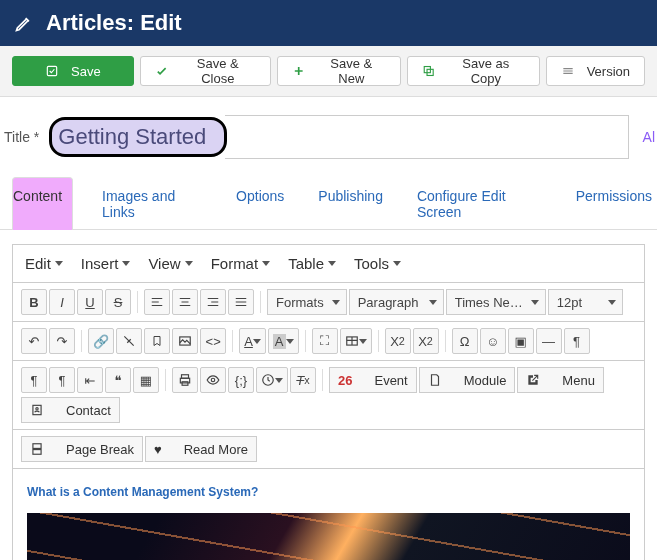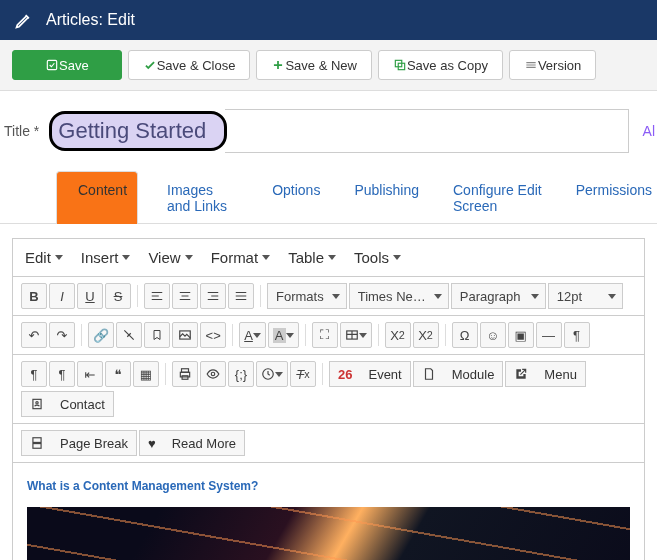--- a/index.html
+++ b/index.html
@@ -1,51 +1,51 @@
 <!DOCTYPE html>
 <html><head>
 <meta charset="utf-8">
 <style>
   * { box-sizing: border-box; margin: 0; padding: 0; }
   body { font-family: -apple-system, BlinkMacSystemFont, "Segoe UI", Helvetica, Arial, sans-serif; font-size: 13px; color: #333; background: #fff; width: 657px; }
   .header { background: #1a3867; color: #fff; padding: 10px 14px; display: flex; align-items: center; gap: 12px; }
   .header .ico { width: 20px; height: 20px; }
-  .header h1 { font-size: 16px; font-weight: 400; }
+  .header h1 { font-size: 22px; font-weight: 700; }
   .toolbar { background: #f3f3f3; border-bottom: 1px solid #ddd; padding: 10px 12px; display: flex; gap: 6px; }
-  .btn { display: inline-flex; align-items: center; gap: 0; padding: 6px 14px; border: 1px solid #ccc; background: #fff; color: #333; font-size: 13px; border-radius: 3px; cursor: pointer; height: 30px; }
+  .btn { display: inline-flex; align-items: center; gap: 12px; padding: 6px 14px; border: 1px solid #ccc; background: #fff; color: #333; font-size: 13px; border-radius: 3px; cursor: pointer; height: 30px; }
   .btn-green { background: #2f9e45; color: #fff; border-color: #2f9e45; padding: 6px 32px; font-weight: 500; }
   .btn .ico { color: #2f9e45; }
   .btn-green .ico { color: #fff; }
   .btn .ico.gray { color: #888; }
   .title-row { display: flex; align-items: center; padding: 18px 2px 18px 0; gap: 0; }
   .title-label { color: #555; font-size: 14px; padding: 0 10px 0 4px; }
   .title-input-wrap { border: 3px solid #000000; background: rgba(150,130,220,.35); border-radius: 16px; padding: 4px 6px; display: flex; align-items: flex-start; }
   .title-input { border: none; background: transparent; font-size: 22px; color: #4a4a7a; width: 160px; outline: none; }
   .title-field-border { border: 1px solid #ccc; border-left: none; height: 44px; flex: 1; margin-left: -2px; }
   .alias-label { color: #8b5cf6; padding-left: 14px; font-size: 14px; }
   .tabs { display: flex; border-bottom: 1px solid #ddd; padding-left: 12px; gap: 24px; }
   .tab { padding: 10px 4px; color: #2a69b8; font-size: 14px; cursor: pointer; border: 1px solid transparent; border-bottom: none; margin-bottom: -1px; }
-  .tab.active { color: #333; border-color: #ddd; background: #f97316; border-top-left-radius: 4px; border-top-right-radius: 4px; padding-left: 21px; padding-right: 10px; margin-left: 44px; }
+  .tab.active { color: #333; border-color: #ddd; background: #f0abfc; border-top-left-radius: 4px; border-top-right-radius: 4px; padding-left: 0; padding-right: 10px; }
   .editor-wrap { padding: 14px 12px 0 12px; }
   .editor-box { border: 1px solid #ccc; }
   .menubar { display: flex; gap: 18px; padding: 10px 12px; border-bottom: 1px solid #ccc; }
   .menubar .menu { color: #333; font-size: 15px; cursor: pointer; display: inline-flex; align-items: center; gap: 4px; }
   .caret { display: inline-block; width: 0; height: 0; border-left: 4px solid transparent; border-right: 4px solid transparent; border-top: 5px solid #555; }
   .edtoolbar { display: flex; flex-wrap: wrap; gap: 4px 2px; padding: 6px 8px; border-bottom: 1px solid #ccc; align-items: center; }
   .tbtn { border: 1px solid #ccc; background: #f7f7f7; color: #444; min-width: 26px; height: 26px; display: inline-flex; align-items: center; justify-content: center; font-size: 13px; cursor: pointer; border-radius: 2px; padding: 0 4px; }
   .tsel { border: 1px solid #ccc; height: 26px; display: inline-flex; align-items: center; padding: 0 22px 0 8px; font-size: 13px; color: #444; position: relative; min-width: 70px; cursor: pointer; background: #f7f7f7; gap: 6px; }
   .tsel .caret { position: absolute; right: 6px; }
   .content-area { padding: 16px 14px; color: #333; font-size: 14px; }
   .content-area p { color: #3a4a5a; margin-bottom: 16px; }
   .content-area h3 { color: #2a69b8; font-size: 12px; font-weight: 600; margin-bottom: 14px; }
   .img-placeholder { height: 120px; background: linear-gradient(120deg, #0a0a1a 20%, #2a1020 40%, #ffb060 50%, #101522 60%, #0a0a1a 100%); position: relative; overflow: hidden; }
   .img-placeholder::before { content: ""; position: absolute; inset: 0; background: repeating-linear-gradient(10deg, rgba(255,150,80,.5) 0 2px, transparent 2px 40px); }
   svg { display: block; }
   .sep { width: 1px; height: 22px; background: #ddd; margin: 0 4px; }
-  .txtbtn { border: 1px solid #ccc; background: #f7f7f7; height: 26px; display: inline-flex; align-items: center; gap: 16px; padding: 0 8px; font-size: 13px; color: #333; cursor: pointer; justify-content: flex-end; }
+  .txtbtn { border: 1px solid #ccc; background: #f7f7f7; height: 26px; display: inline-flex; align-items: center; gap: 22px; padding: 0 8px; font-size: 13px; color: #333; cursor: pointer; justify-content: flex-end; }
 </style>
 </head>
 <body>
 
 <div class="header">
   <svg class="ico" viewBox="0 0 24 24" fill="none" stroke="#fff" stroke-width="2">
       <path d="M3 21l3-1 11-11-2-2L4 18l-1 3zM14 6l4 4"></path>
     </svg>
   <h1>Articles: Edit</h1>
 </div>
@@ -166,25 +166,25 @@
           <svg width="14" height="14" viewBox="0 0 24 24" stroke="#444" stroke-width="2">
             <path d="M3 6h18M3 12h18M3 18h18"></path>
           </svg>
         </button>
       <span class="sep"></span>
       <span class="tsel">
           <span>Formats</span>
           <span class="caret"></span>
         </span>
       <span class="tsel" style="min-width:95px">
+          <span>Paragraph</span>
+          <span class="caret"></span>
+        </span>
+      <span class="tsel" style="min-width:95px">
           <span>Times Ne…</span>
-          <span class="caret"></span>
-        </span>
-      <span class="tsel" style="min-width:95px">
-          <span>Paragraph</span>
           <span class="caret"></span>
         </span>
       <span class="tsel" style="min-width:75px">
           <span>12pt</span>
           <span class="caret"></span>
         </span>
     </div>
 
     <div class="edtoolbar">
       <button class="tbtn">↶</button>

